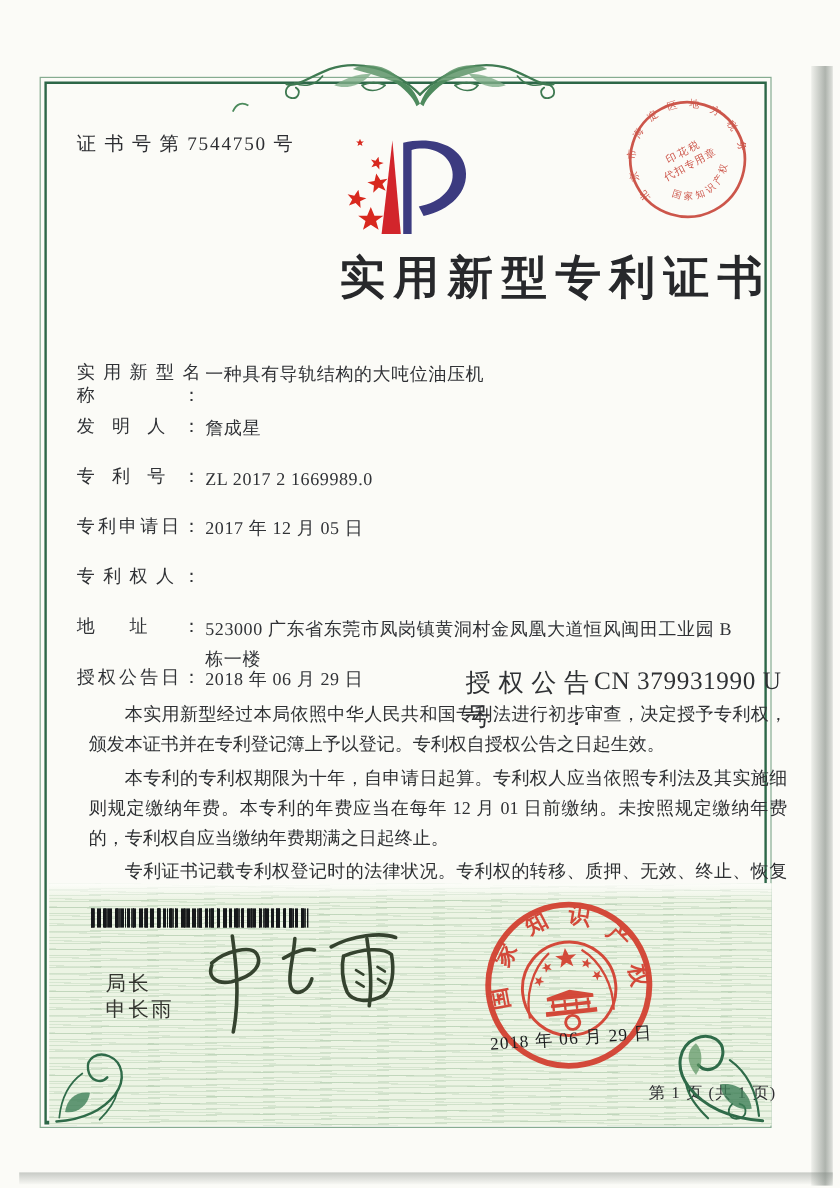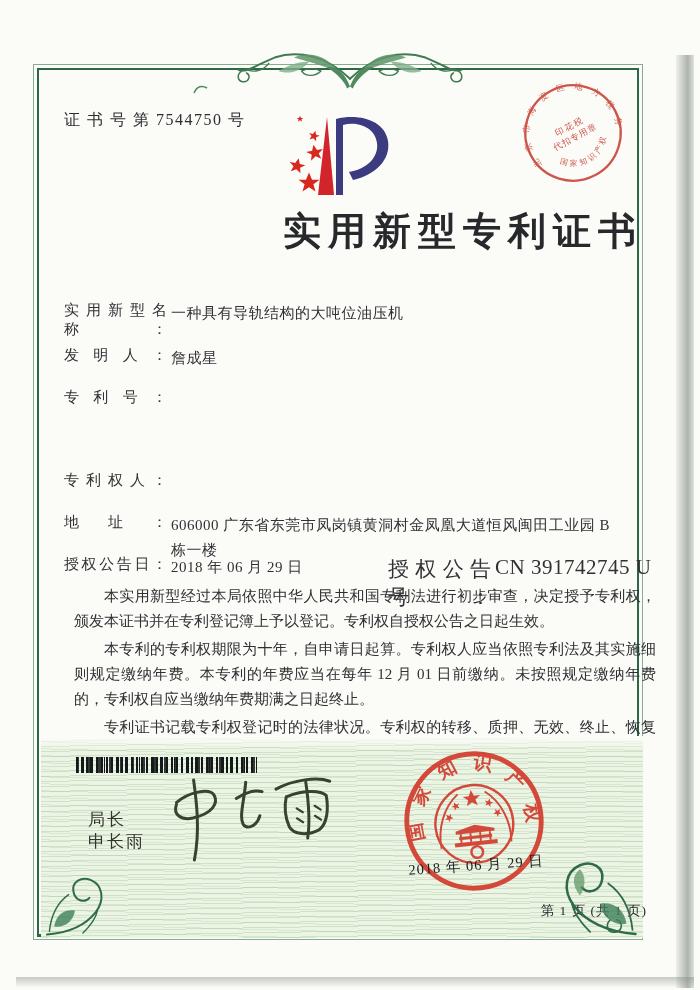--- a/index.html
+++ b/index.html
@@ -130,35 +130,40 @@
   <div class="frow" style="top:346px">
     <span class="flabel">发明人：</span>
     <span class="fvalue">詹成星</span>
   </div>
   <div class="frow" style="top:301px">
     <span class="flabel">实用新型名称：</span>
     <span class="fvalue">一种具有导轨结构的大吨位油压机</span>
   </div>
   <div class="frow" style="top:388px">
     <span class="flabel">专利号：</span>
+    <span class="fvalue">ZL 2017 2 1669989.0</span>
+  </div>
+  <div class="frow" style="top:429px">
+    <span class="flabel">专利申请日：</span>
+    <span class="fvalue">2017 年 12 月 05 日</span>
   </div>
   <div class="frow" style="top:471px">
     <span class="flabel">专利权人：</span>
   </div>
   <div class="frow" style="top:513px">
     <span class="flabel">地址：</span>
-    <span class="fvalue addr">606000 广东省东莞市凤岗镇黄洞村金凤凰大道恒风闽田工业园 B 栋一楼</span>
+    <span class="fvalue addr">523000 广东省东莞市凤岗镇黄洞村金凤凰大道恒风闽田工业园 B 栋一楼</span>
   </div>
   <div class="frow" style="top:555px">
     <span class="flabel">授权公告日：</span>
     <span class="fvalue">2018 年 06 月 29 日</span>
   </div>
   <div class="grant2">
     <span class="flabel">授权公告号：</span>
-    <span class="fvalue">CN 391742745 U</span>
+    <span class="fvalue">CN 379931990 U</span>
   </div>
 
   <div class="paras">
     <p>本实用新型经过本局依照中华人民共和国专利法进行初步审查，决定授予专利权，颁发本证书并在专利登记簿上予以登记。专利权自授权公告之日起生效。</p>
     <p>本专利的专利权期限为十年，自申请日起算。专利权人应当依照专利法及其实施细则规定缴纳年费。本专利的年费应当在每年 12 月 01 日前缴纳。未按照规定缴纳年费的，专利权自应当缴纳年费期满之日起终止。</p>
     <p>专利证书记载专利权登记时的法律状况。专利权的转移、质押、无效、终止、恢复和专利权人的姓名或名称、国籍、地址变更等事项记载在专利登记簿上。</p>
   </div>
 
   <div class="panel">
 

